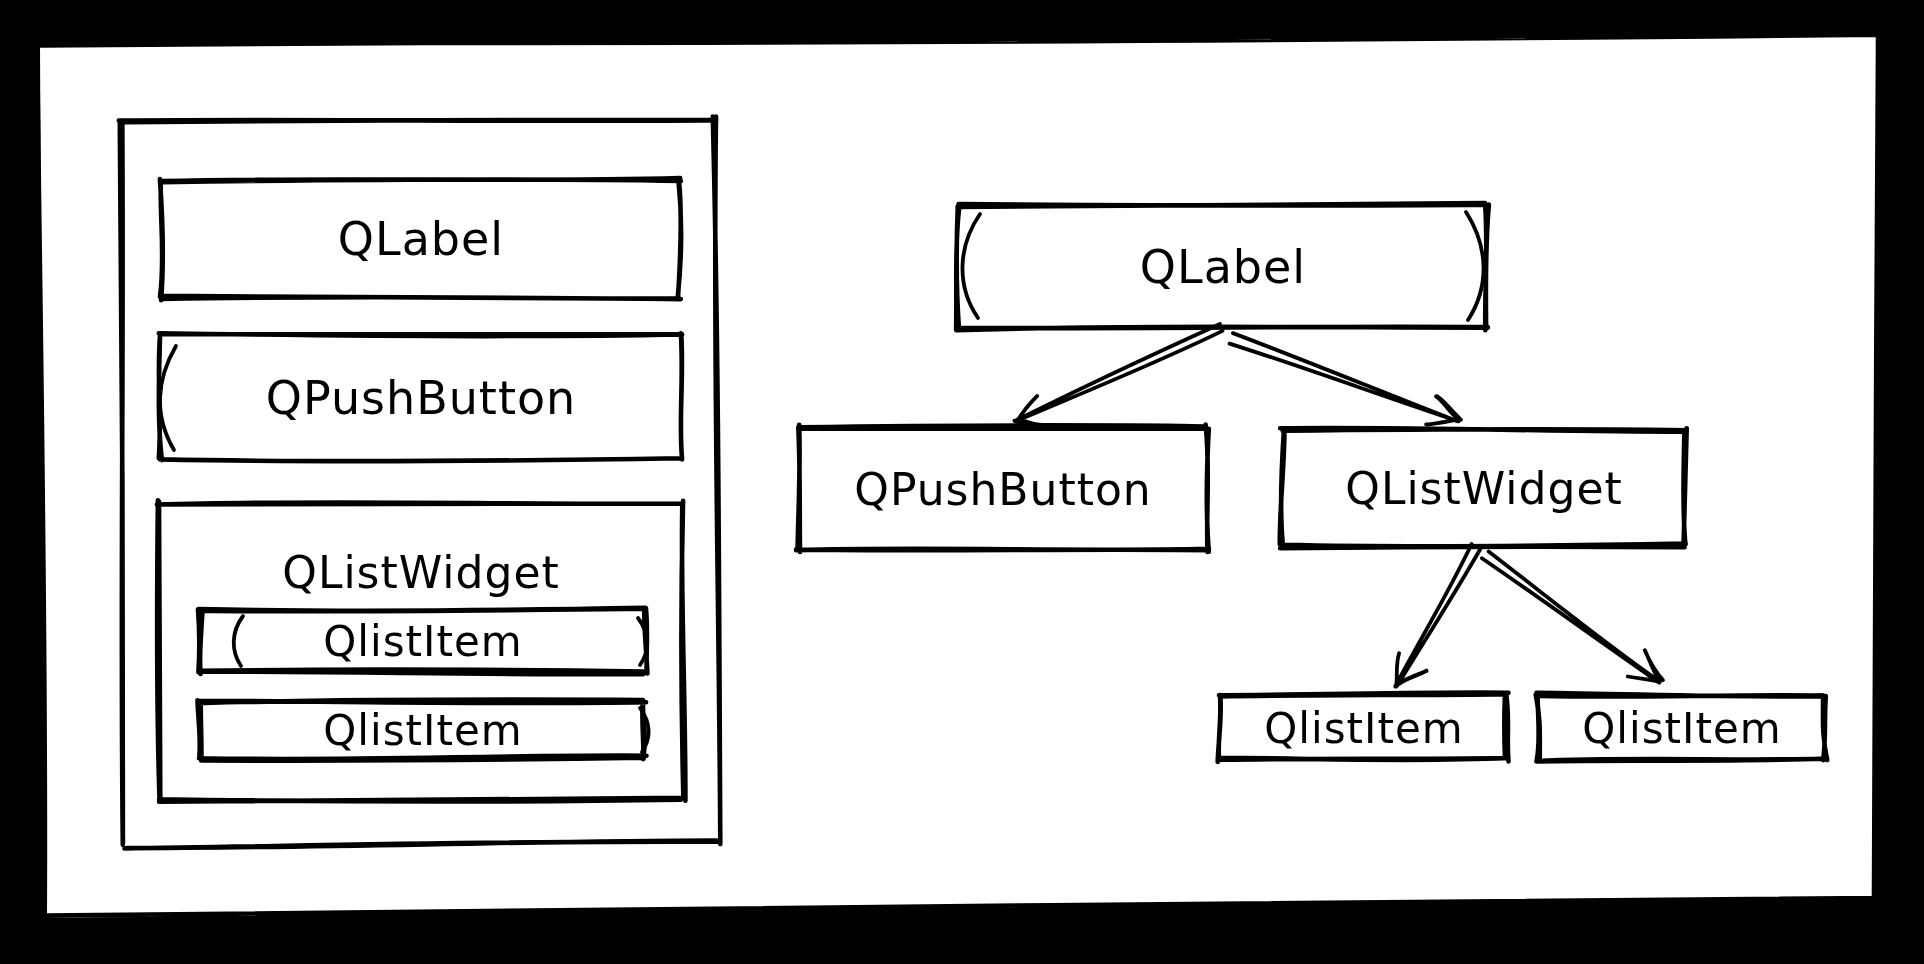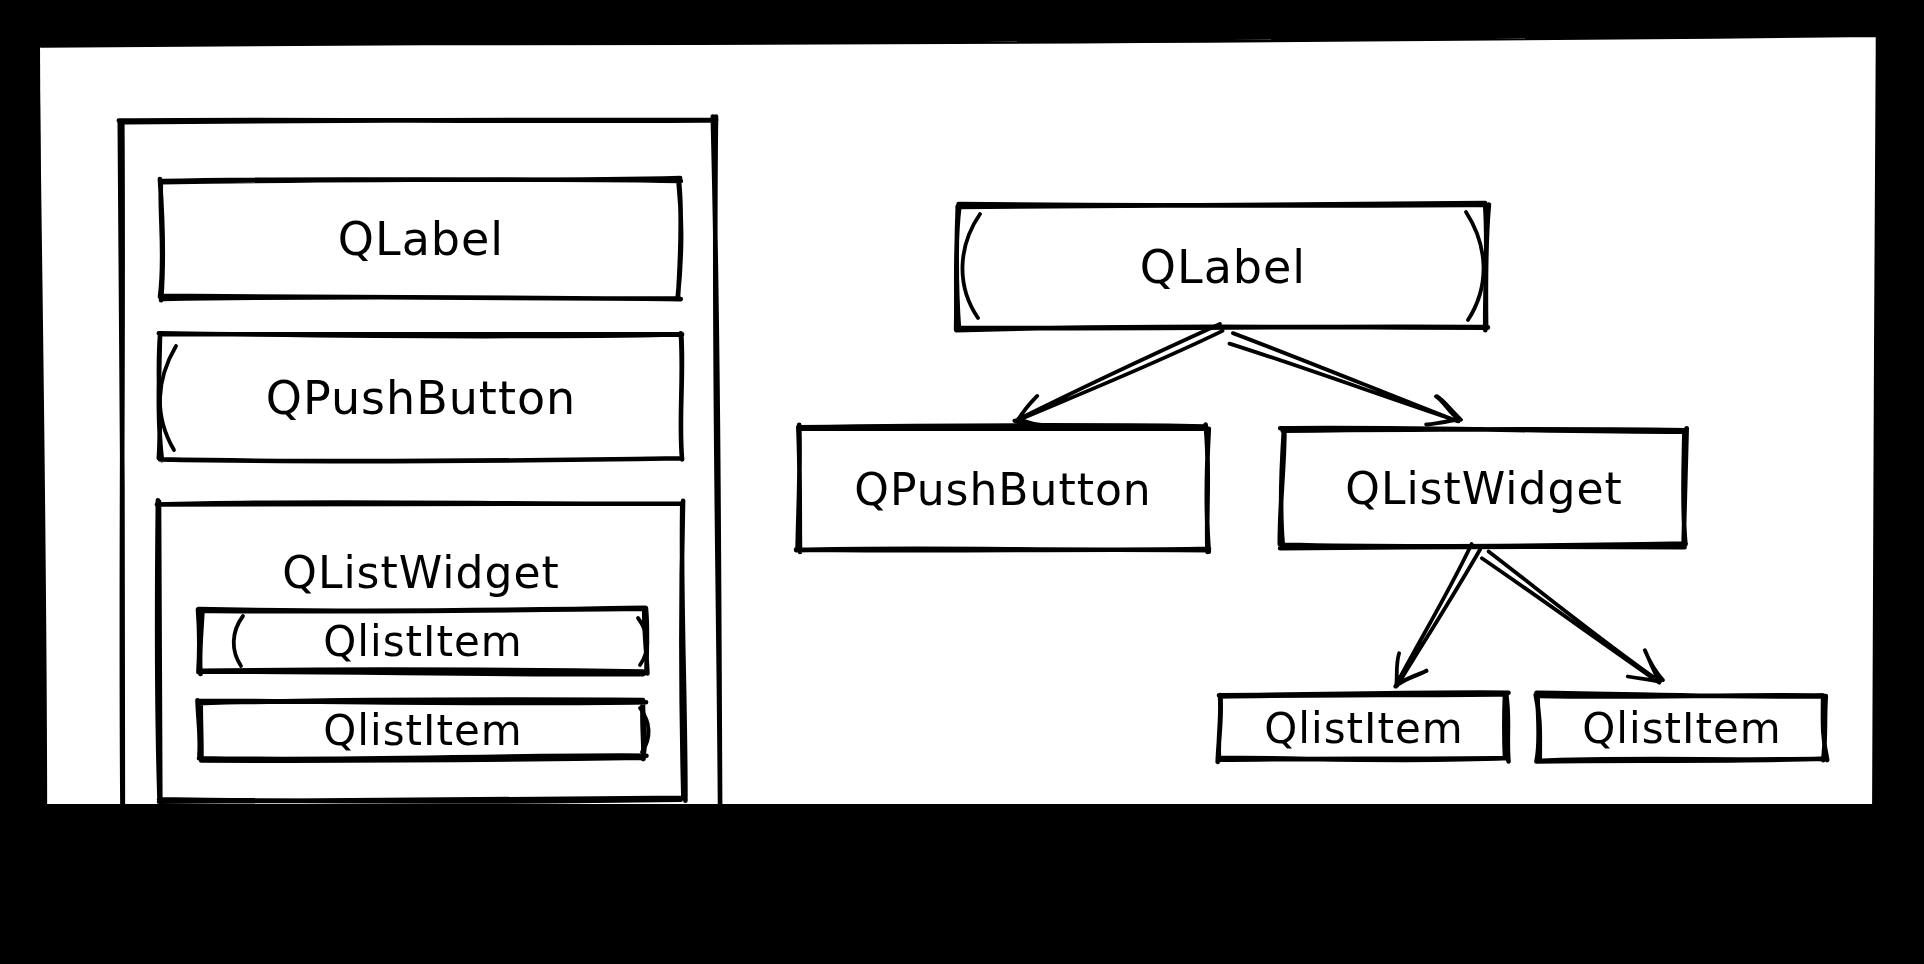--- a/index.html
+++ b/index.html
@@ -1,16 +1,16 @@
 <!DOCTYPE html>
 <html><head>
 <meta charset="utf-8">
 <style>
   html,body{margin:0;padding:0;background:#000;}
-  .stage{position:relative;width:1924px;height:804px;background:#000;overflow:hidden;}
+  .stage{position:relative;width:1924px;height:964px;background:#000;overflow:hidden;}
   .stage svg{position:absolute;inset:0;}
   .sketch-stroke{fill:none;stroke:#000;stroke-width:4.6;stroke-linecap:round;stroke-linejoin:round;}
   .sketch-thin{fill:none;stroke:#000;stroke-width:3.8;stroke-linecap:round;stroke-linejoin:round;}
   .box-fill{fill:#ffffff;stroke:none;}
   text{font-family:"DejaVu Sans", sans-serif;fill:#000;letter-spacing:1px;}
 </style>
 </head>
 <body>
 
 <div class="stage">

